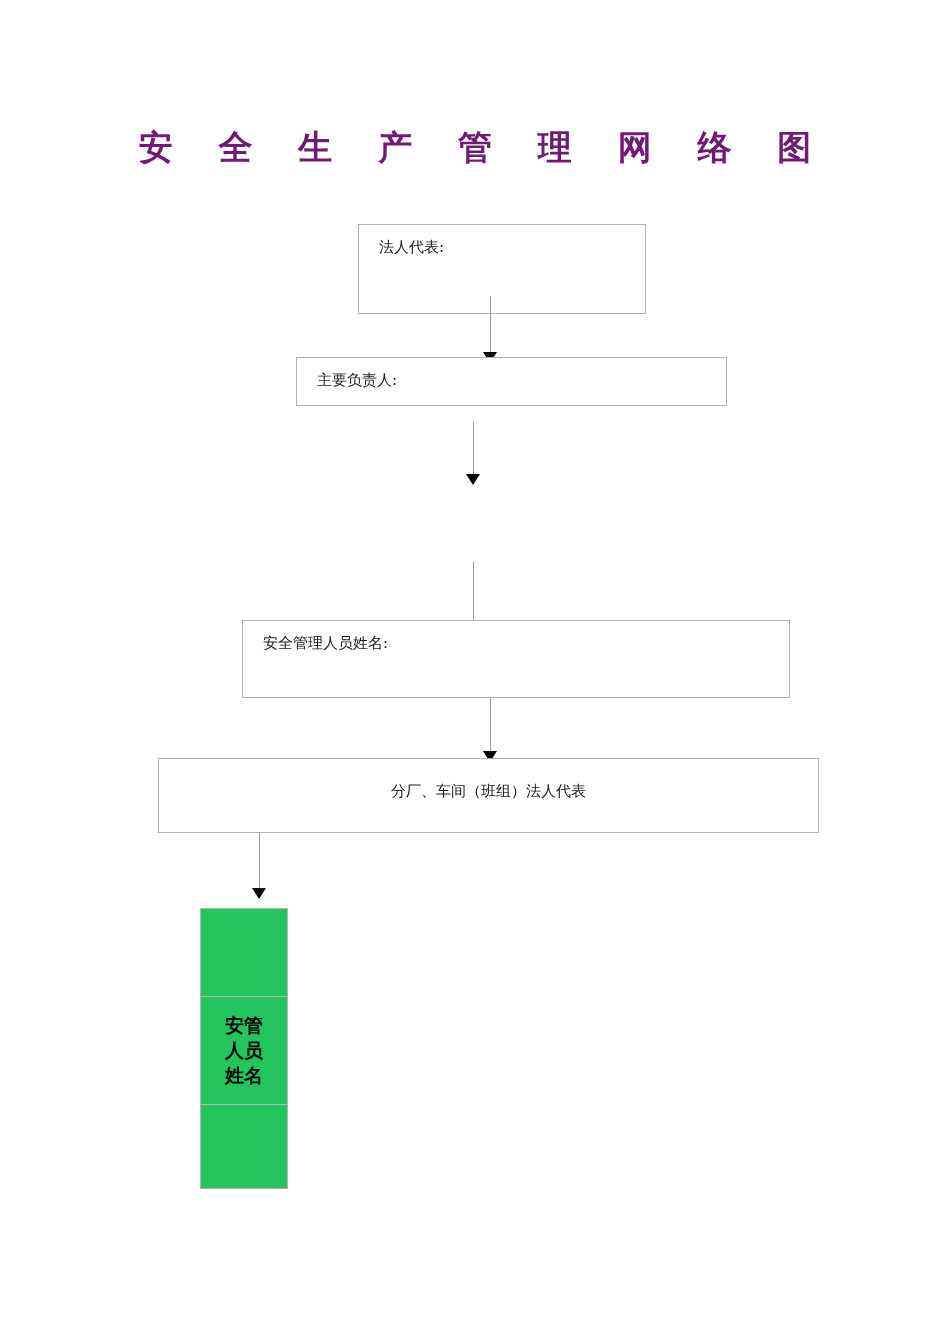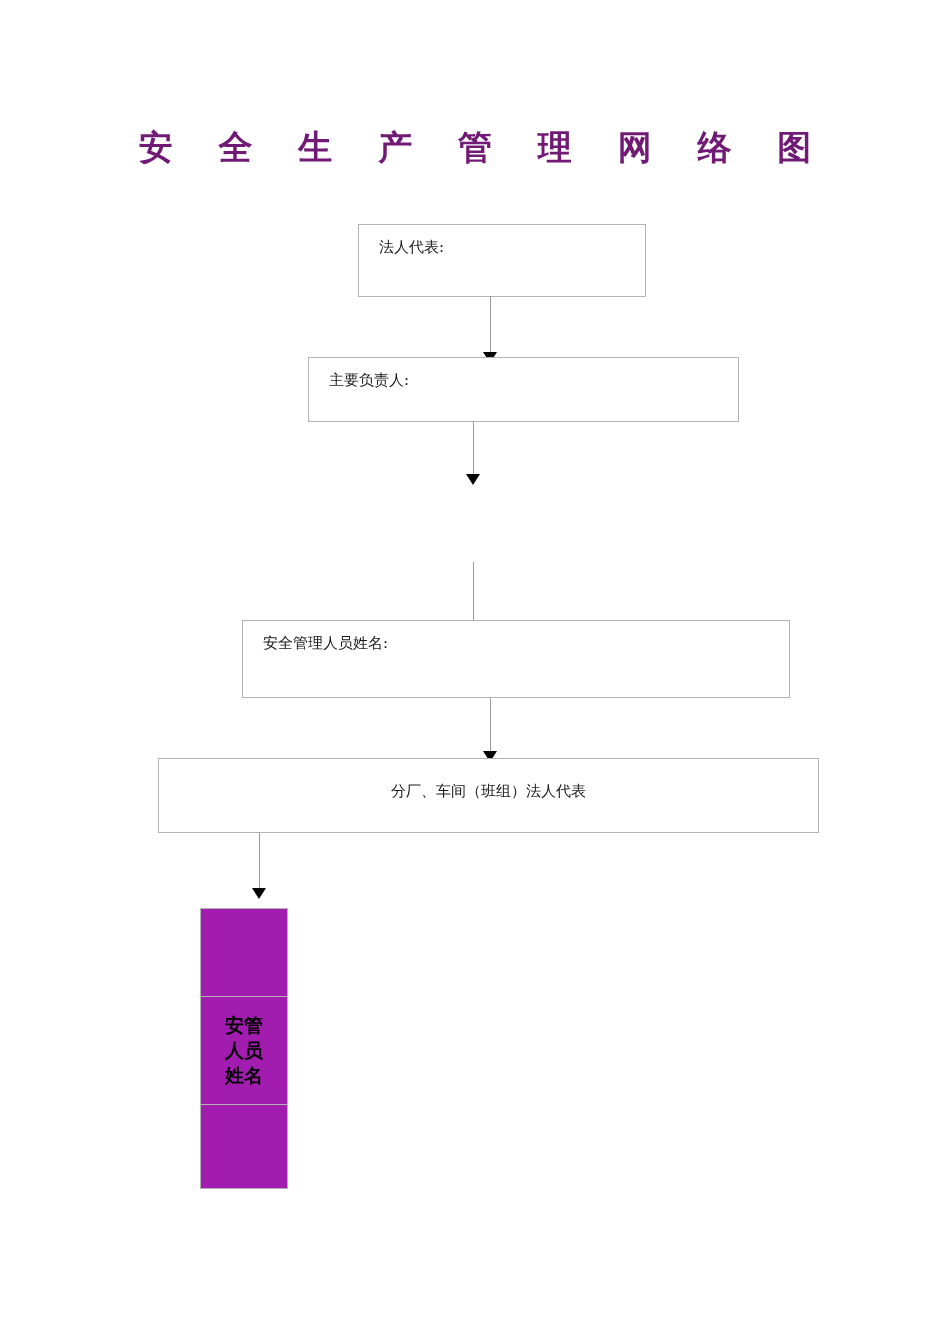--- a/index.html
+++ b/index.html
@@ -61,22 +61,22 @@
     text-align: center;
   }
   .flow-box.align-center .box-label {
     left: 0;
     right: 0;
     top: 22px;
     text-align: center;
   }
 
   
-  #box-legal-rep      { left: 358px; top: 224px;  width: 288px; height: 73px; padding-left: 32px; }
-  #box-main-leader    { left: 308px; top: 357px;  width: 431px; height: 65px; }
+  #box-legal-rep      { left: 358px; top: 224px;  width: 288px; height: 90px; padding-left: 32px; }
+  #box-main-leader    { left: 296px; top: 357px;  width: 431px; height: 49px; }
   #box-org-name       { left: 242px; top: 482px;  width: 535px; height: 80px; }
   #box-staff-name     { left: 242px; top: 620px;  width: 548px; height: 78px; text-align: center; }
   #box-branch-setup   { left: 158px; top: 758px;  width: 661px; height: 75px; }
 
   
   .connector {
     position: absolute;
     width: 1px;
     background: #9a9a9a;
   }
@@ -108,21 +108,21 @@
   #personnel-table {
     position: absolute;
     left: 200px;
     top: 908px;
     width: 88px;
     border-collapse: collapse;
   }
   #personnel-table td {
     box-sizing: border-box;
     border: 1px solid #b3b3b3;
-    background: #a21caf;
+    background: #22c55e;
     padding: 16px;
     text-align: center;
     vertical-align: middle;
   }
   #personnel-table td.cell-empty-top    { height: 88px; }
   #personnel-table td.cell-title        { height: 90px; }
   #personnel-table td.cell-empty-bottom { height: 84px; }
 
   .vertical-label {
     display: block;

